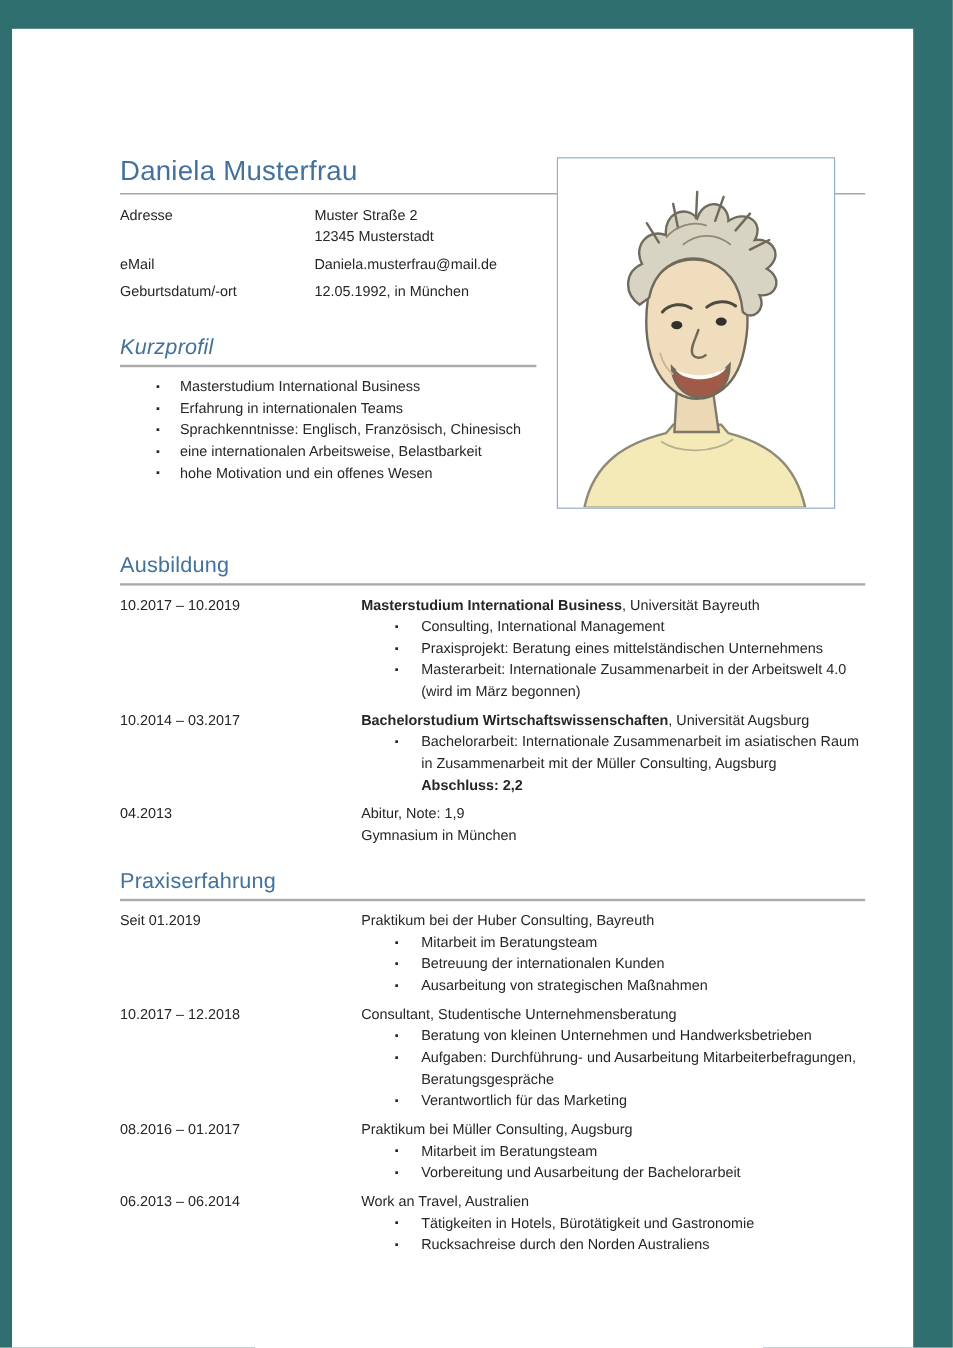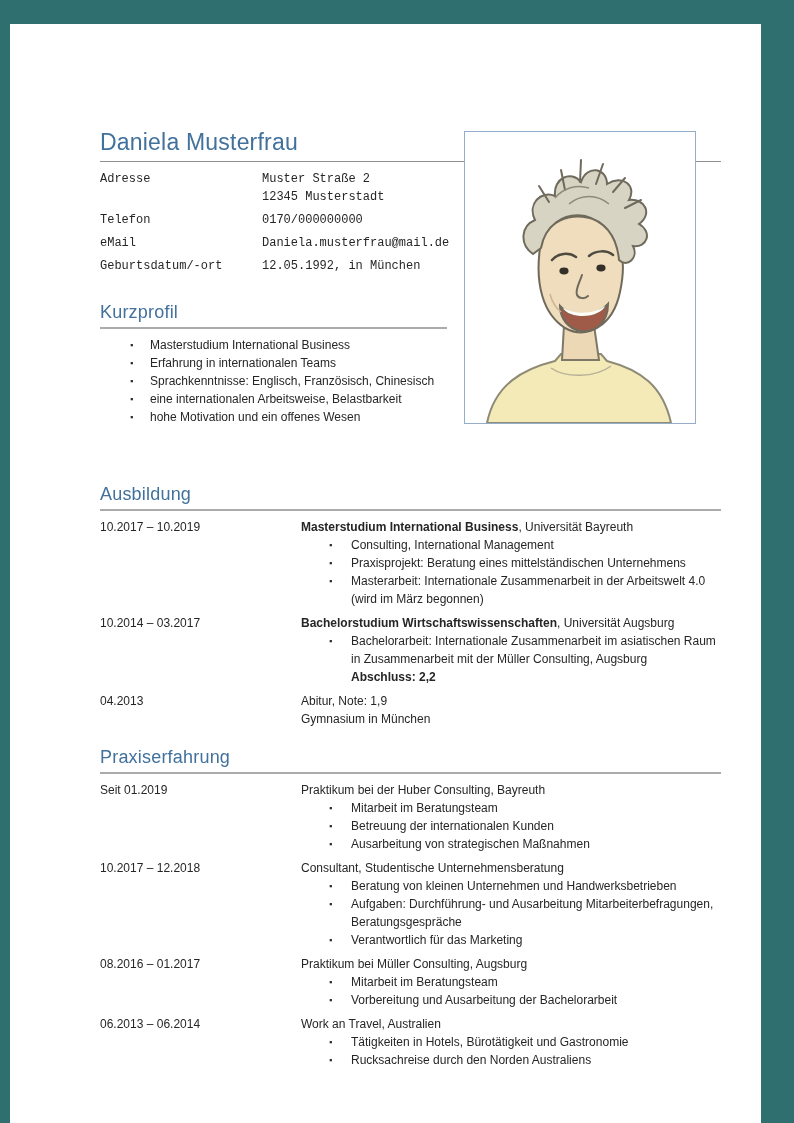--- a/index.html
+++ b/index.html
@@ -21,24 +21,24 @@
     color:#41719c; margin-bottom:6px; letter-spacing:.2px;
   }
   h2.sec {
     font-size:18px; line-height:22px; font-weight:400;
     color:#41719c; letter-spacing:.2px; margin-bottom:4px;
   }
   .rule { border-top:2px solid #ababab; width:100%; }
   .rule.thin { border-top:1px solid #8f8f8f; }
   .rule.short { width:347px; }
   .contact { margin-top:8px; }
-  .crow { display:flex; margin-bottom:5px;font-family:Liberation Mono, monospace; }
+  .crow { display:flex; margin-bottom:5px; }
   .clabel { flex:0 0 162px; }
   .cvalue { flex:1; }
-  .sec-kp { margin-top:26px; }
+  .sec-kp { margin-top:26px;font-style:italic; }
   .sec-ausbildung { margin-top:57px; }
   .sec-praxis { margin-top:18px; }
   ul { list-style:none; }
   ul.kp { margin-top:7px; }
   ul.kp li { display:flex; }
   ul.kp .mk { flex:0 0 20px; margin-left:30px; font-size:9px; line-height:18px; color:#262626; }
   .entries { margin-top:7px; }
   .entry { display:flex; margin-bottom:6px; }
   .period { flex:0 0 162px; }
   .details { flex:1; min-width:0;margin-left:39px; }
@@ -65,24 +65,20 @@
 
   <div class="contact">
     <div class="crow">
       <div class="clabel">Adresse</div>
       <div class="cvalue">
         <div>Muster Straße 2</div>
         <div>12345 Musterstadt</div>
       </div>
     </div>
     <div class="crow">
-      <div class="clabel">Telefon</div>
-      <div class="cvalue">0170/000000000</div>
-    </div>
-    <div class="crow">
       <div class="clabel">eMail</div>
       <div class="cvalue">Daniela.musterfrau@mail.de</div>
     </div>
     <div class="crow">
       <div class="clabel">Geburtsdatum/-ort</div>
       <div class="cvalue">12.05.1992, in München</div>
     </div>
   </div>
 
   <div class="photo">

